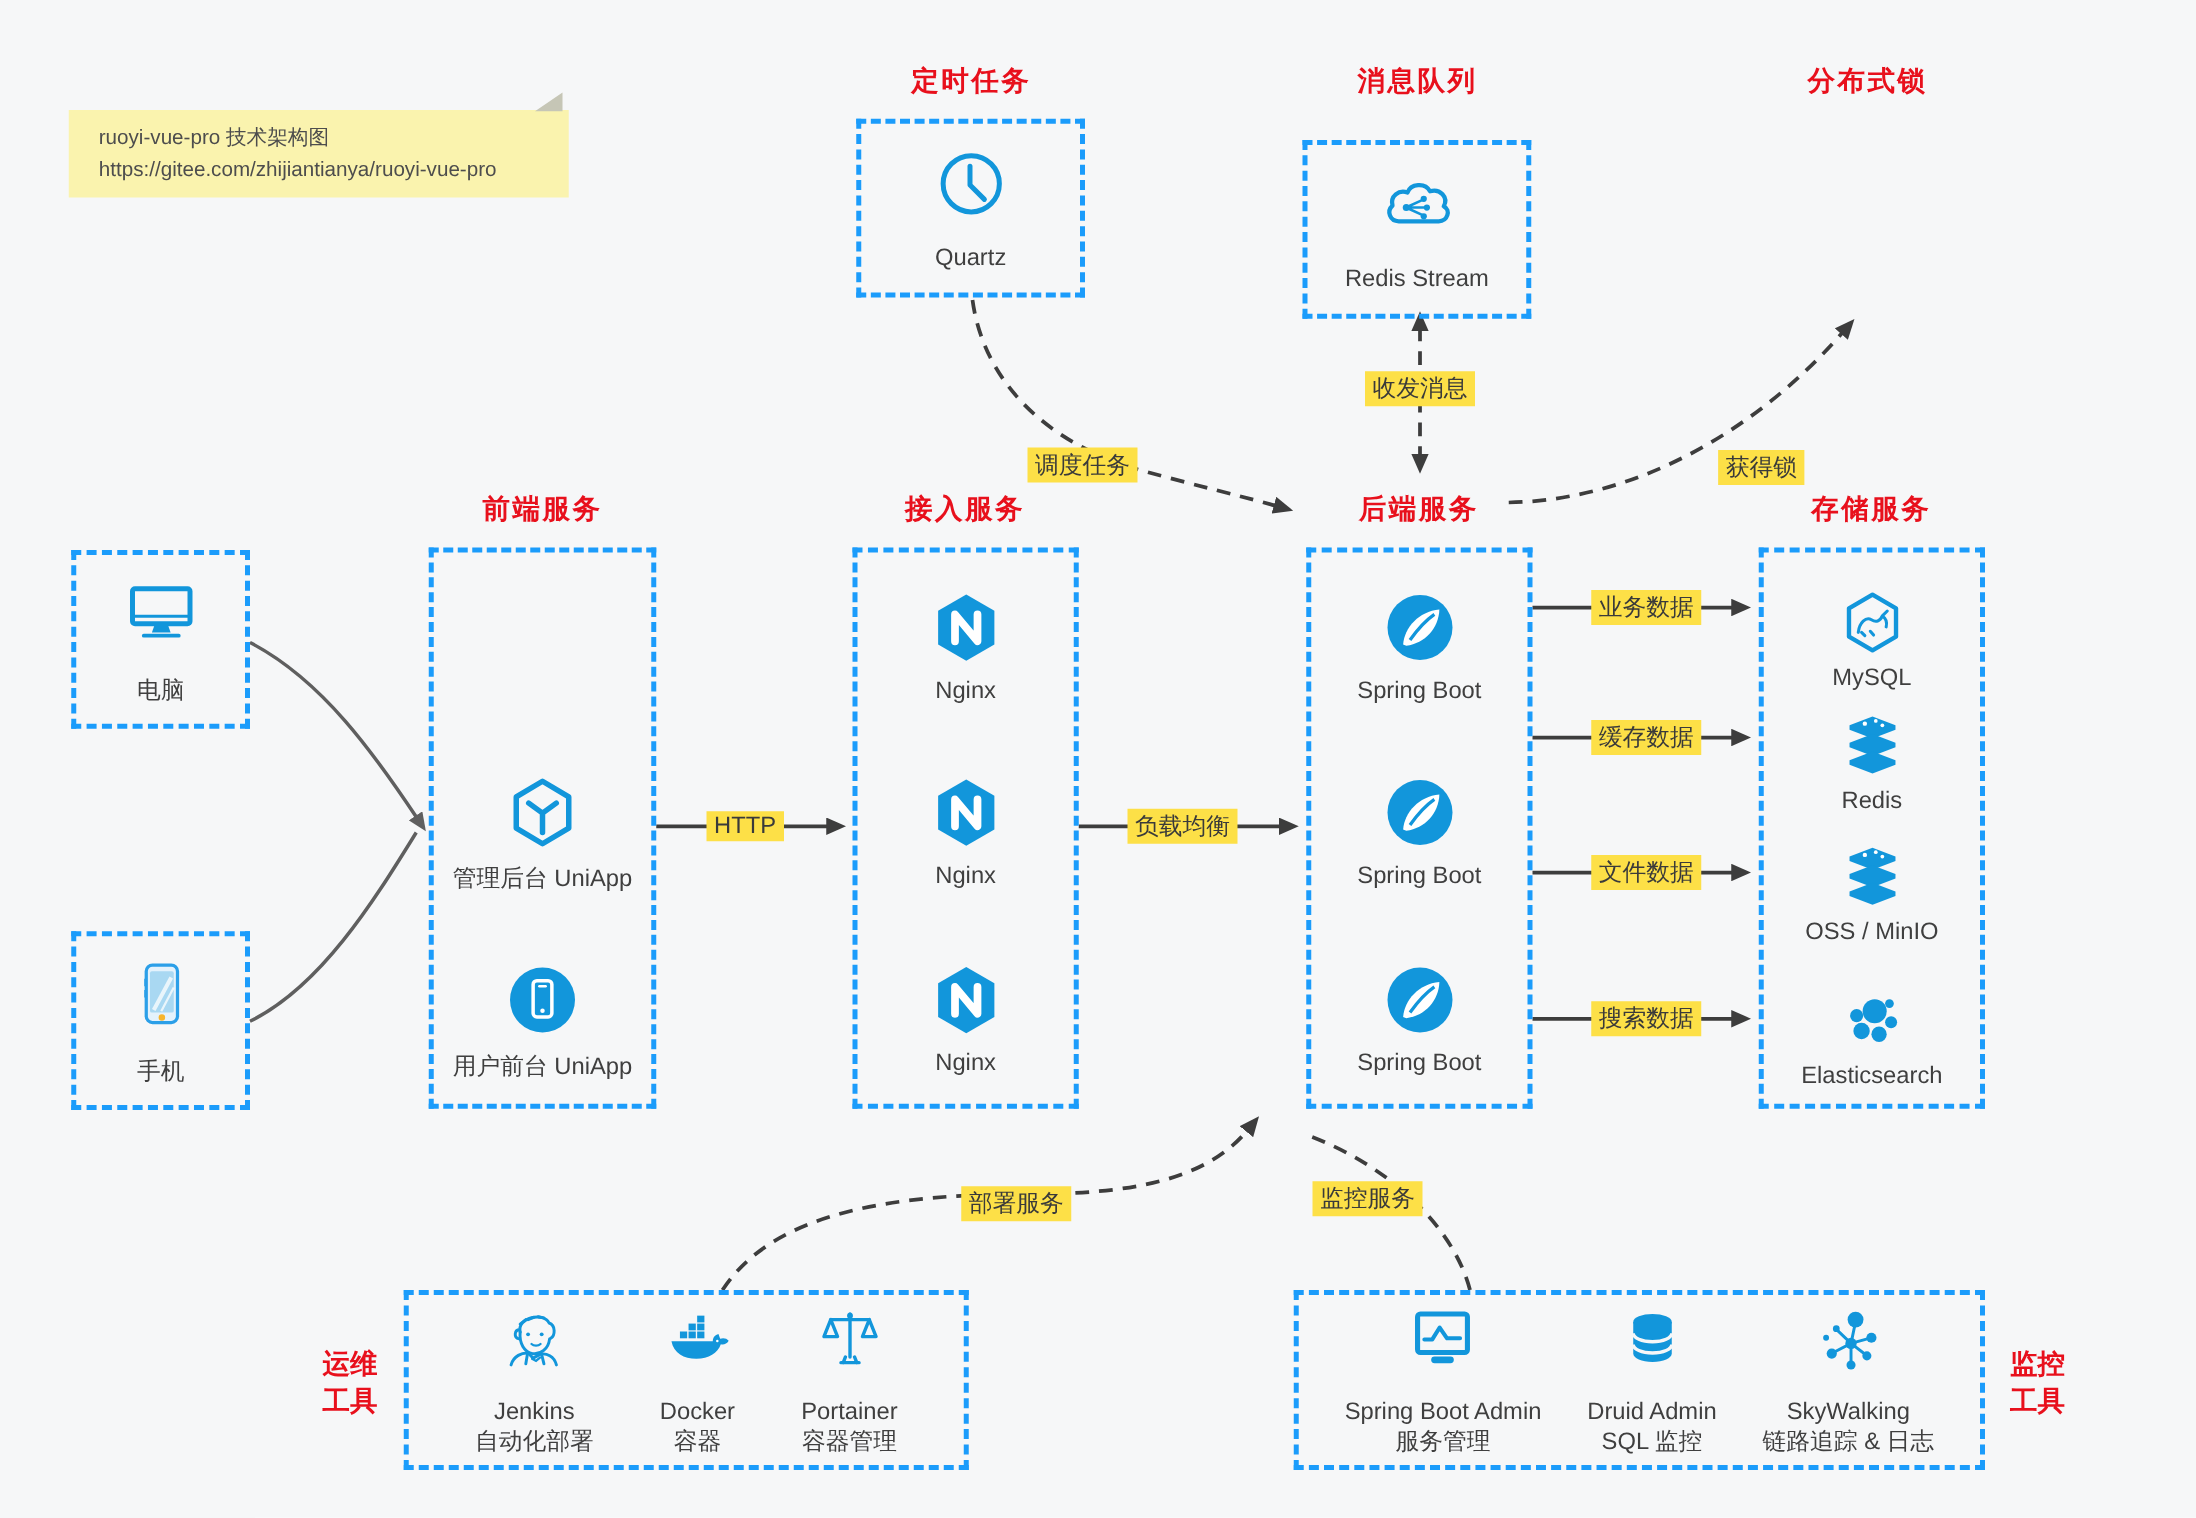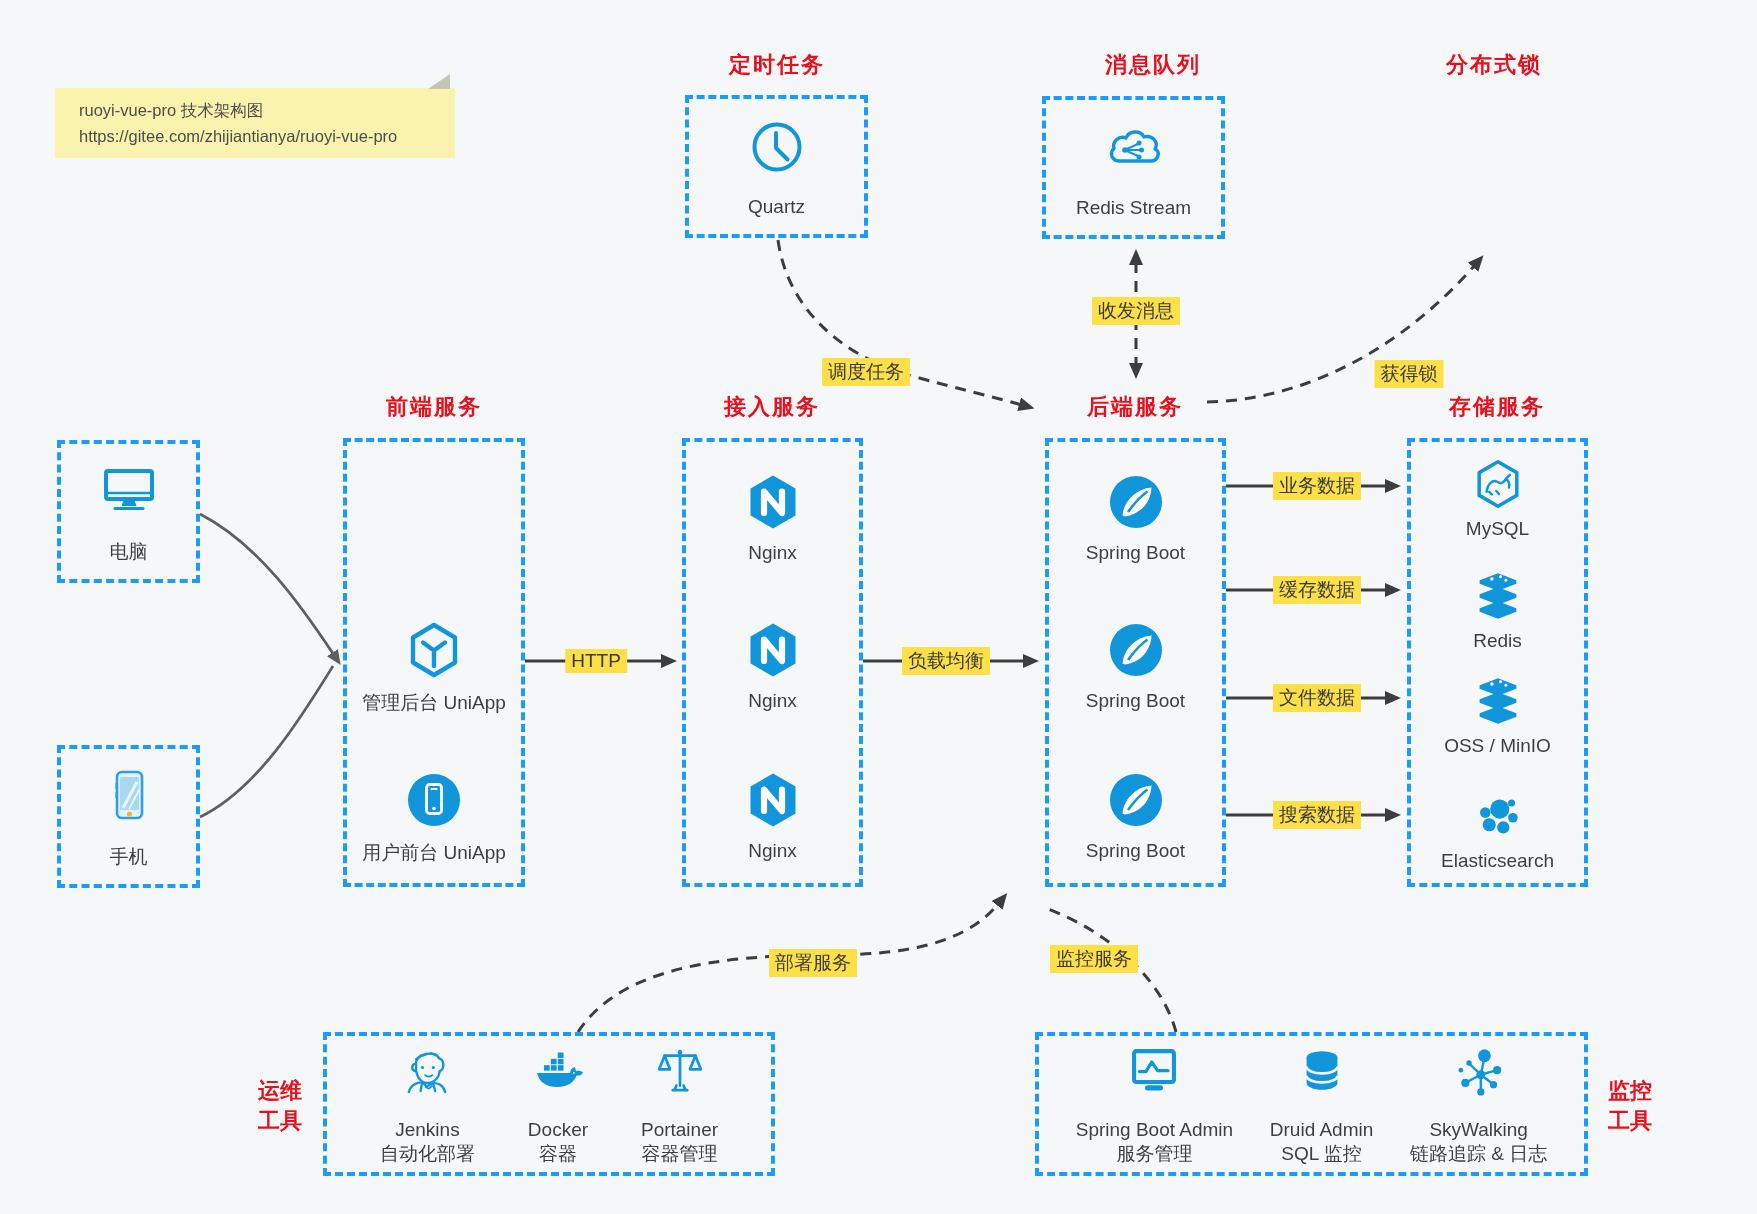--- a/index.html
+++ b/index.html
@@ -60,21 +60,21 @@
     <path d="M1176,1032 C1163,982 1112,932 1043,907" fill="none" stroke="#3d3d3d" stroke-width="3" stroke-dasharray="11 8"></path>
   </svg>
 
   <div class="note">
     <div class="note-fold"></div>
     <div>ruoyi-vue-pro 技术架构图</div>
     <div>https://gitee.com/zhijiantianya/ruoyi-vue-pro</div>
   </div>
 
   <div class="gtitle" style="left:777px;top:50px;">定时任务</div>
-  <div class="gtitle" style="left:1134px;top:50px;margin-left:19px;">消息队列</div>
+  <div class="gtitle" style="left:1134px;top:50px;">消息队列</div>
   <div class="gtitle" style="left:1494px;top:50px;">分布式锁</div>
   <div class="gtitle" style="left:434px;top:392px;">前端服务</div>
   <div class="gtitle" style="left:772px;top:392px;">接入服务</div>
   <div class="gtitle" style="left:1135px;top:392px;">后端服务</div>
   <div class="gtitle" style="left:1497px;top:392px;">存储服务</div>
   <div class="side-title" style="left:248px;top:1076px;">
     <div>运维</div>
     <div>工具</div>
   </div>
   <div class="side-title" style="left:1598px;top:1076px;">
@@ -83,21 +83,21 @@
   </div>
 
   <div class="dbox cflex" style="left:685px;top:95px;width:183px;height:143px;">
     <svg class="icon64" viewBox="0 0 64 64">
       <circle cx="32" cy="32" r="22.5" fill="none" stroke="#1296db" stroke-width="4"></circle>
       <path d="M31,18 L31,33 L42.5,44.5" fill="none" stroke="#1296db" stroke-width="4" stroke-linecap="round" stroke-linejoin="round"></path>
     </svg>
     <div class="ilabel">Quartz</div>
   </div>
 
-  <div class="dbox cflex" style="left:1042px;top:96px;width:183px;height:143px;align-items:center;">
+  <div class="dbox cflex" style="left:1042px;top:112px;width:183px;height:143px;align-items:center;">
     <svg class="icon64" viewBox="0 0 64 64">
       <path d="M17,45 C10,45 7,37 12,32.5 C10,25 17,19.5 24,22 C26.5,15 38,13.5 42,21 C50,18.5 57,26 53,33 C59,36 56,45 49,45 Z" fill="none" stroke="#1296db" stroke-width="3.4" stroke-linejoin="round"></path>
       <circle cx="23" cy="34" r="2.8" fill="#1296db"></circle>
       <circle cx="37" cy="27" r="2.5" fill="#1296db"></circle>
       <circle cx="39.5" cy="34" r="2.5" fill="#1296db"></circle>
       <circle cx="37" cy="41" r="2.5" fill="#1296db"></circle>
       <path d="M25,33 L37,27.5 M25.5,34 L39,34 M25,35 L37,40.5" stroke="#1296db" stroke-width="2" fill="none"></path>
     </svg>
     <div class="ilabel">Redis Stream</div>
   </div>
@@ -190,21 +190,21 @@
       <svg class="icon64" viewBox="0 0 64 64">
         <circle cx="32" cy="32" r="26" fill="#1296db"></circle>
         <path d="M18.5,45.5 C19.5,32 31,19 47.5,17.5 C47,32.5 36,44.5 21,46.5 Z" fill="#ffffff"></path>
         <path d="M24,42 C29,35 37,26 43.5,21.5" stroke="#1296db" stroke-width="2.6" fill="none"></path>
       </svg>
       <div class="ilabel">Spring Boot</div>
     </div>
   </div>
 
   <div class="dbox" style="left:1407px;top:438px;width:181px;height:449px;">
-    <div class="row" style="top:14px;">
+    <div class="row" style="top:28px;">
       <svg class="icon56" viewBox="0 0 64 64">
         <path d="M32,6.5 L53.5,19 V45 L32,57.5 L10.5,45 V19 Z" fill="none" stroke="#1296db" stroke-width="4" stroke-linejoin="round"></path>
         <path d="M19,41 C20,32 26,26.5 31,29.5 C35,32 39,31 41,26 L45.5,21.5 M41,26 C44,28 45.5,32 44.5,36 M22,41 l3,3 M30,40 l3,3.5" fill="none" stroke="#1296db" stroke-width="2.8" stroke-linecap="round"></path>
       </svg>
       <div class="ilabel" style="margin-top:6px;">MySQL</div>
     </div>
     <div class="row" style="top:126px;">
       <svg class="icon56" viewBox="0 0 64 64">
         <g fill="#1296db">
           <path d="M11,14 L32,6 L53,14 L53,18 L32,26 L11,18 Z"></path>

